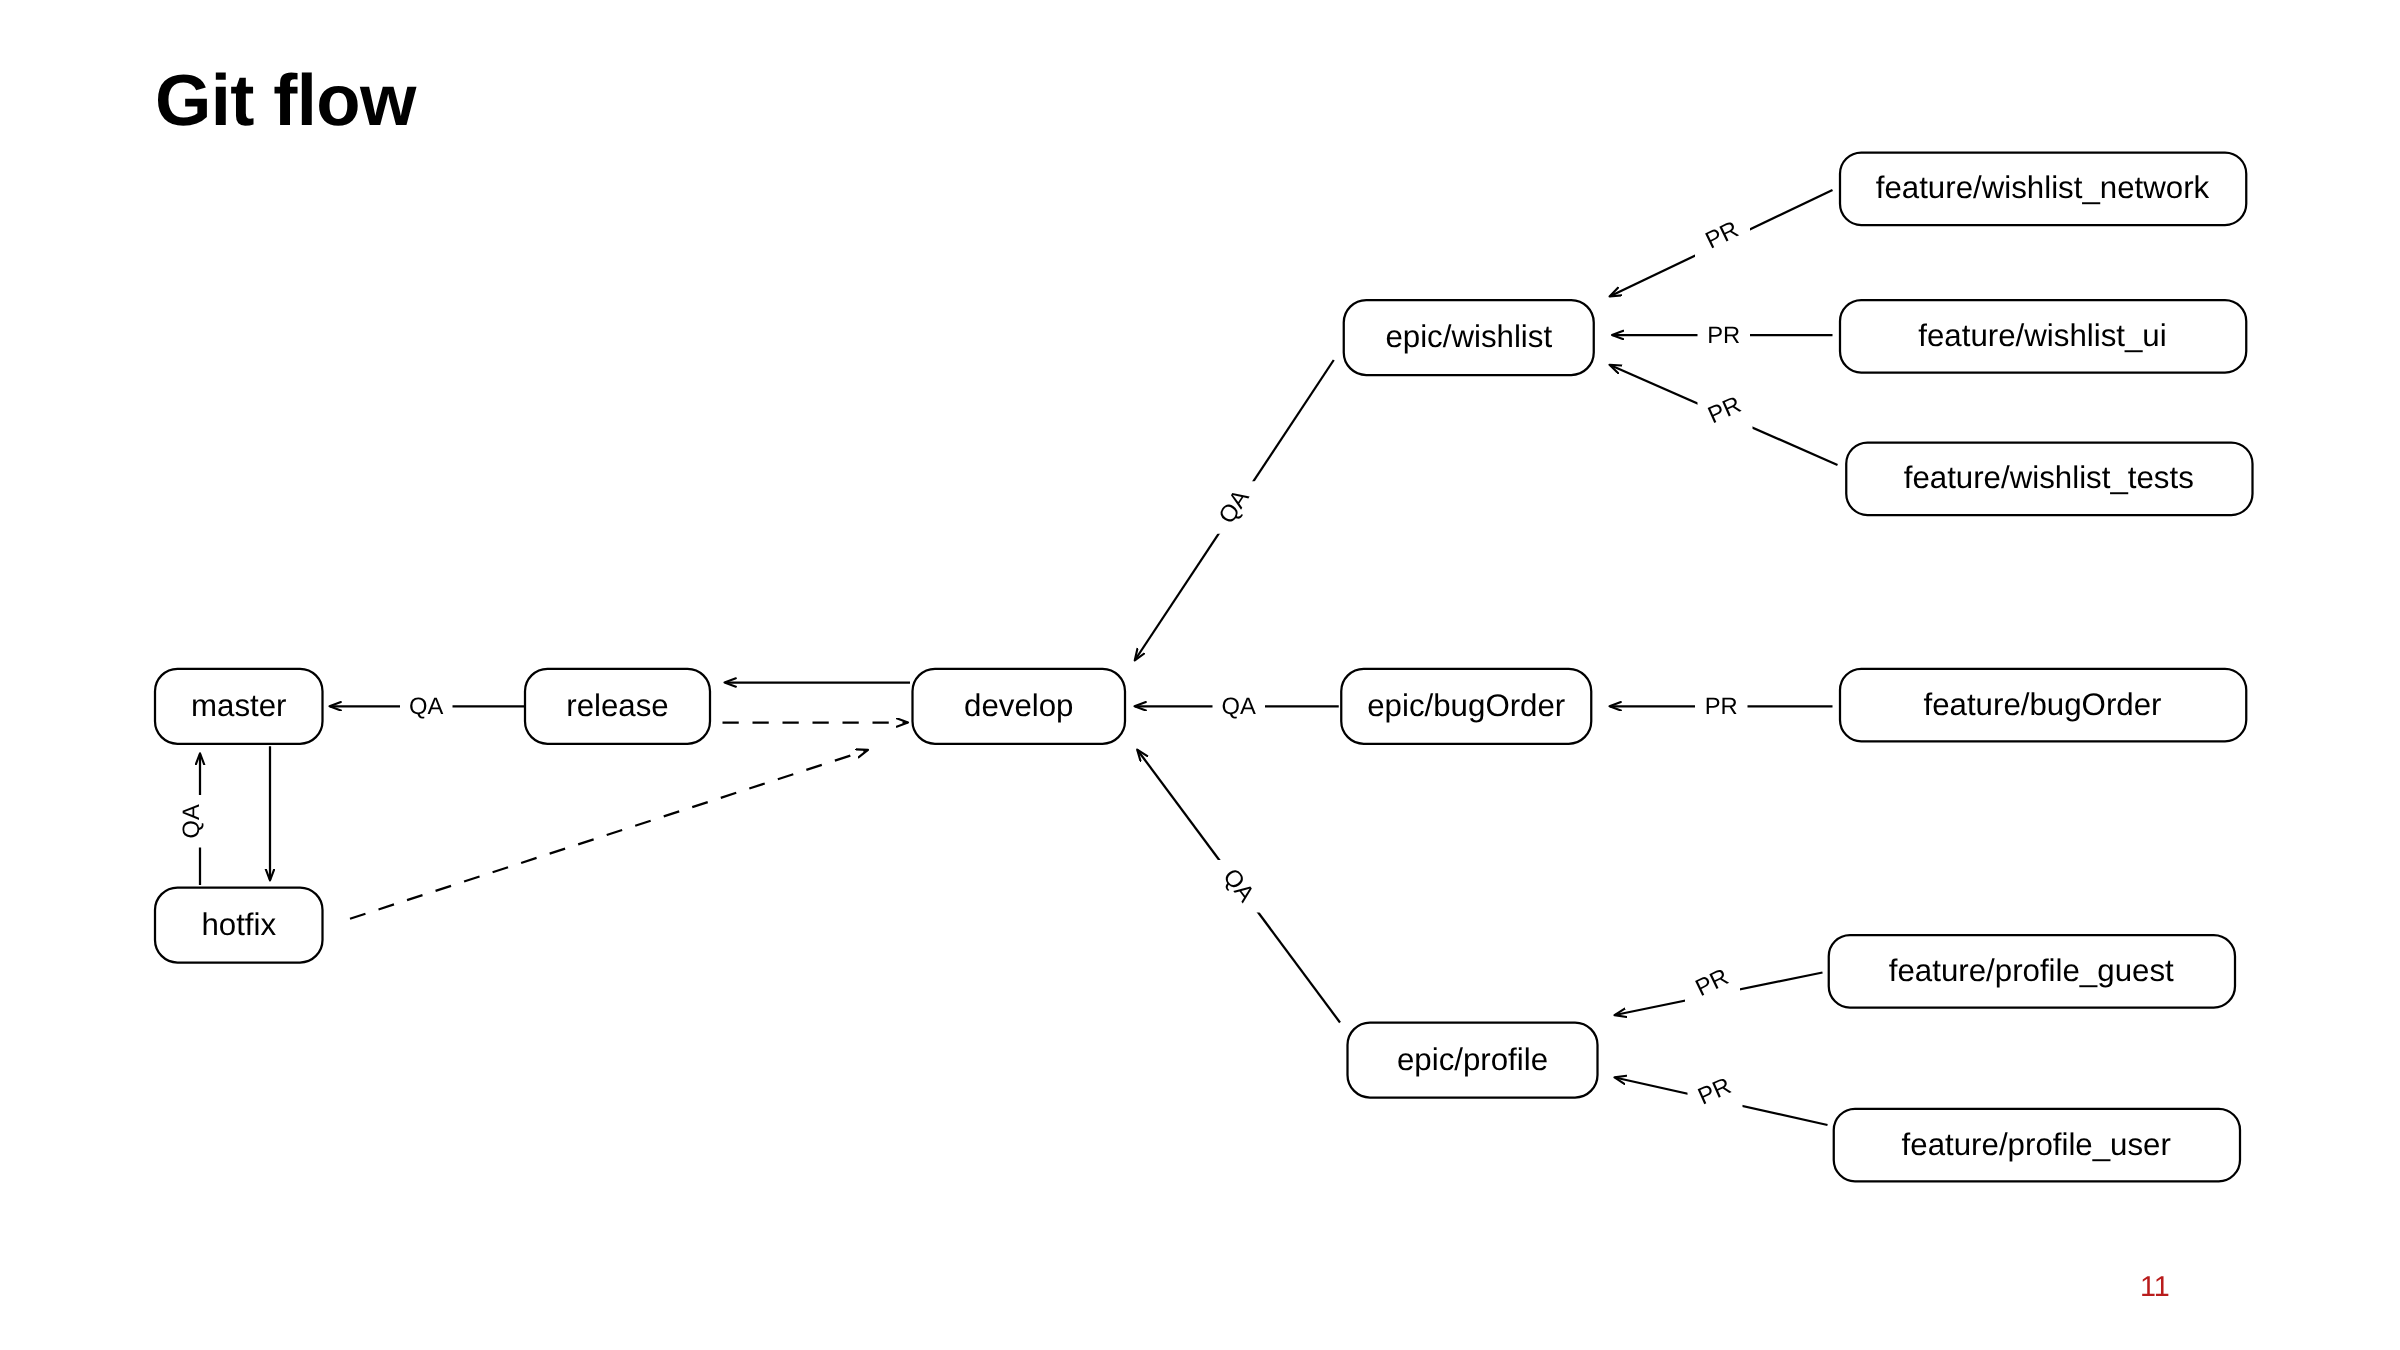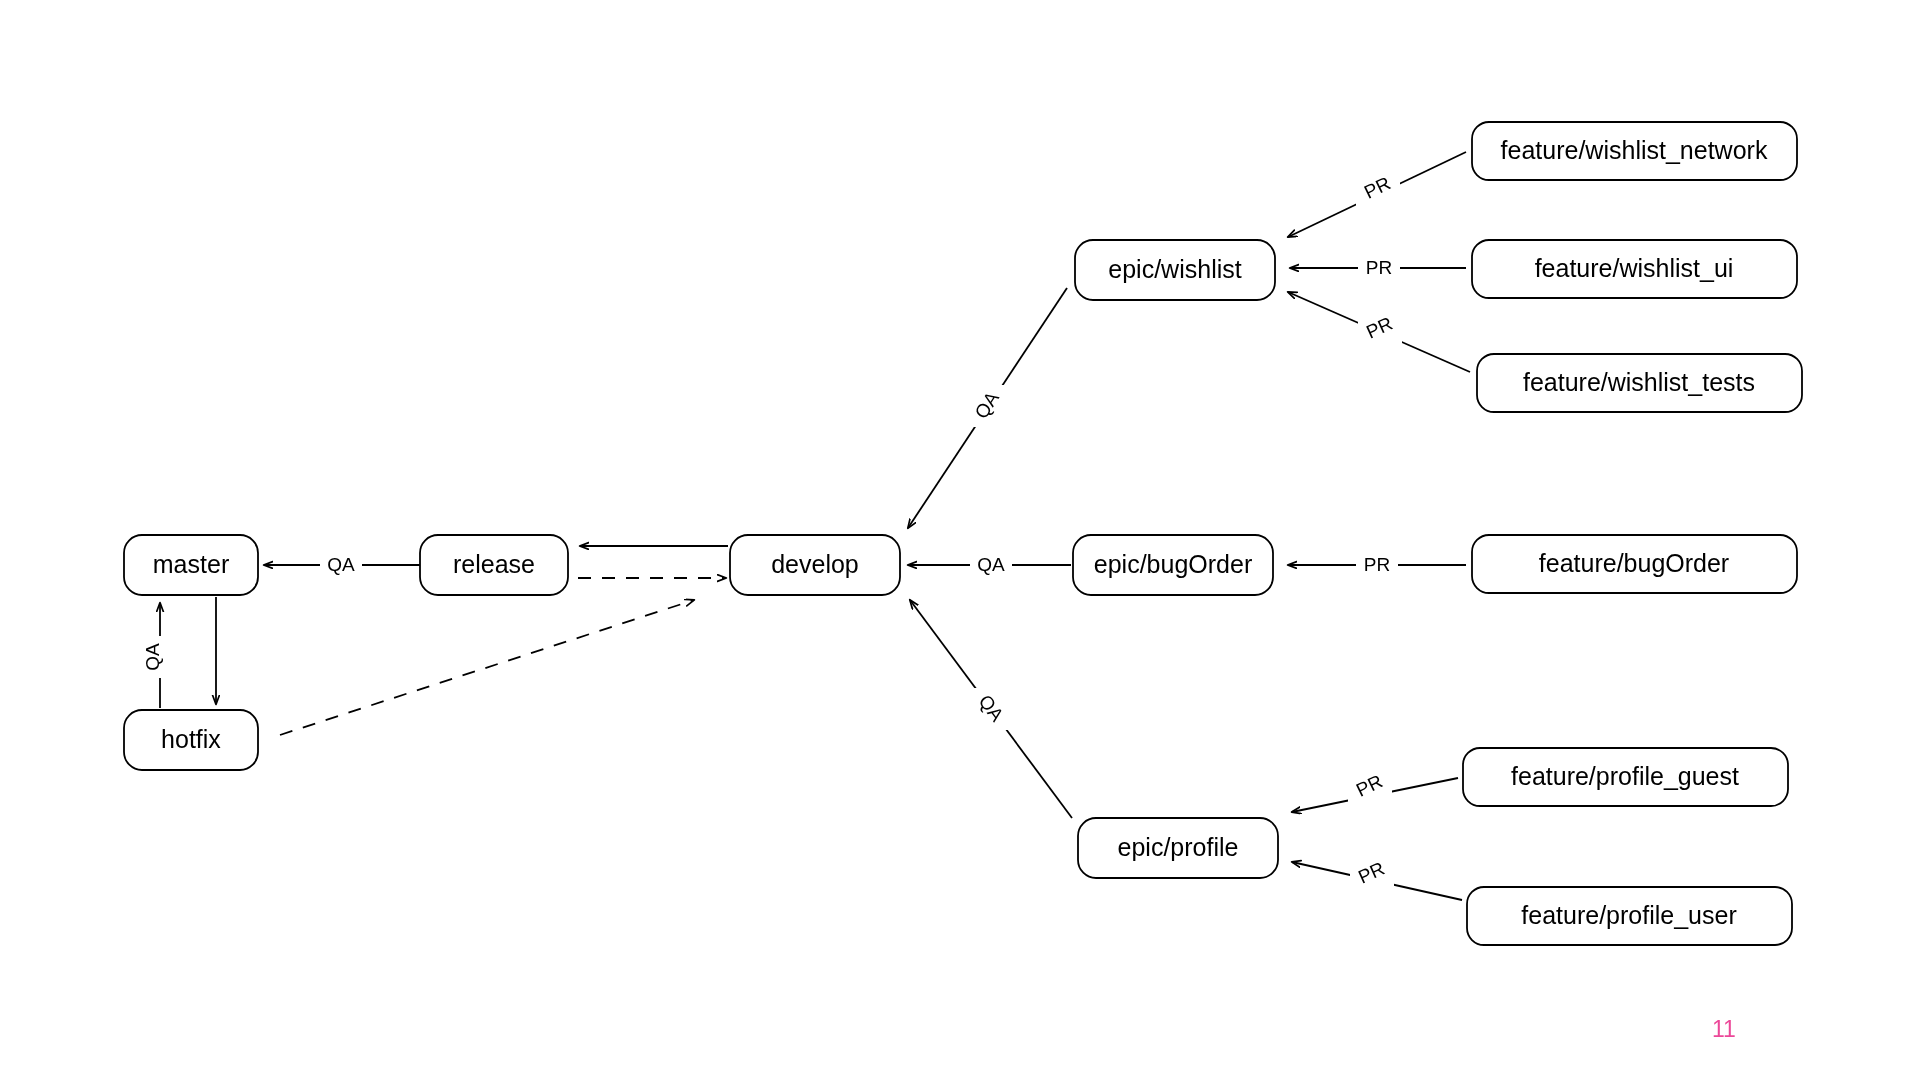--- a/index.html
+++ b/index.html
@@ -29,21 +29,21 @@
     letter-spacing: -0.5px;
     line-height: 1;
     color: #000000;
     white-space: nowrap;
   }
   #page-number {
     position: absolute;
     left: 1712px;
     top: 1016px;
     font-size: 23px;
-    color: #ec4899;
+    color: #b91c1c;
     font-family: "Liberation Sans", sans-serif;
   }
   #diagram {
     position: absolute;
     left: 0;
     top: 0;
     width: 1920px;
     height: 1080px;
   }
   .node-rect {
@@ -75,20 +75,21 @@
   }
   .edge-label-bg {
     fill: #ffffff;
   }
 </style>
 </head>
 <body>
 
 <div id="slide">
 
+  <div id="slide-title">Git flow</div>
 
   <svg id="diagram" viewBox="0 0 1920 1080" xmlns="http://www.w3.org/2000/svg">
     <defs>
       <marker id="arrowhead" markerWidth="11" markerHeight="11" refX="9.2" refY="4" orient="auto" markerUnits="userSpaceOnUse">
         <path d="M 0.5,0.6 L 9.6,4 L 0.5,7.4" fill="none" stroke="#000000" stroke-width="1.7" stroke-linecap="round" stroke-linejoin="round"></path>
       </marker>
     </defs>
 
     <g>
       <line class="edge-line" x1="420" y1="565" x2="264" y2="565" marker-end="url(#arrowhead)"></line>

